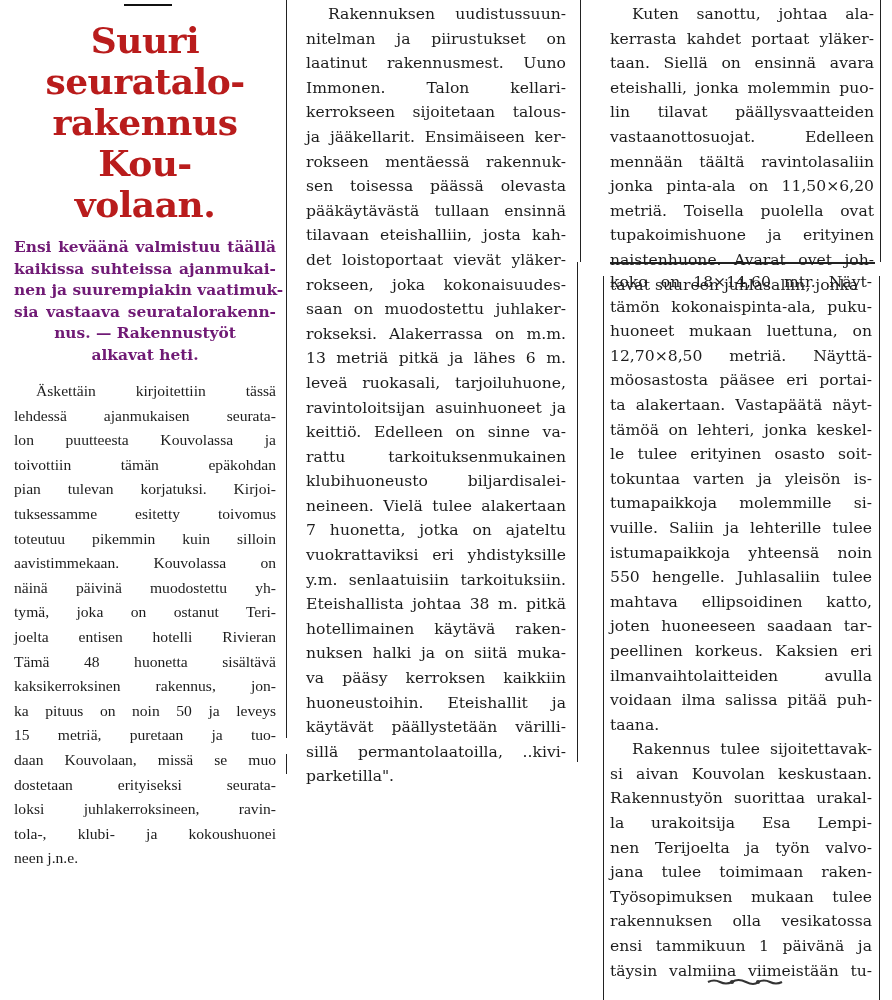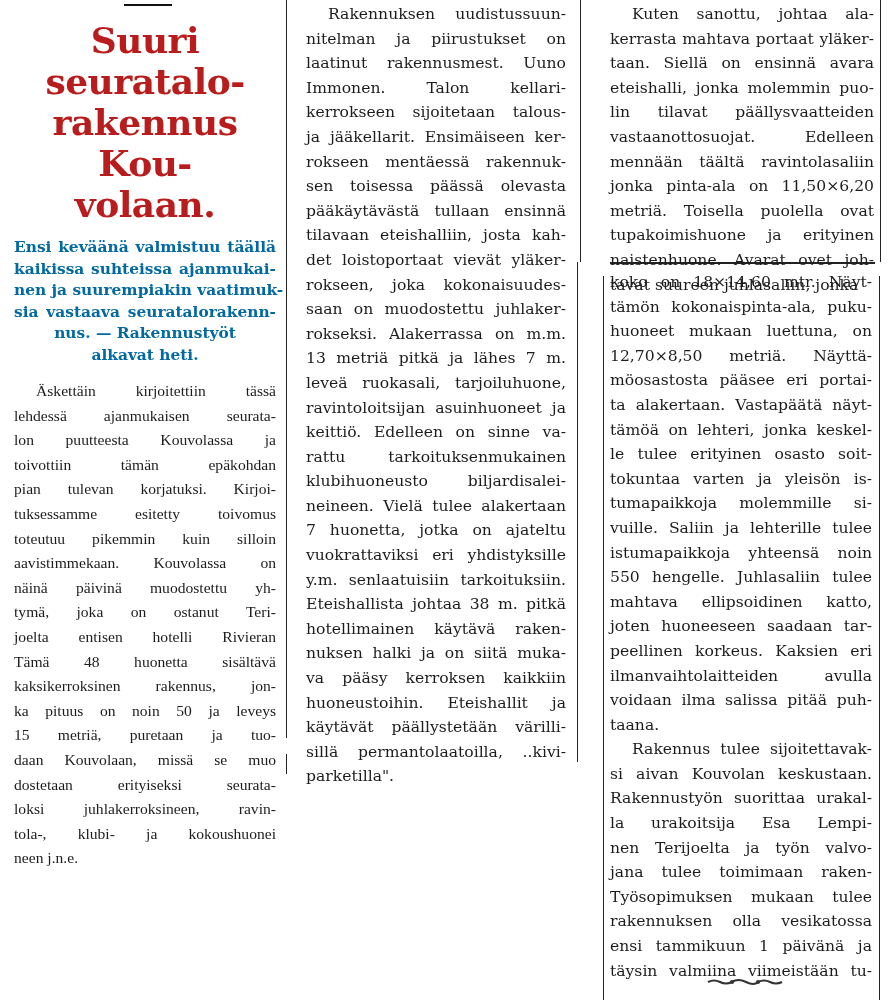--- a/index.html
+++ b/index.html
@@ -8,21 +8,21 @@
   .col { position: absolute; }
   .rule-v { position: absolute; width: 1px; background: #222; }
   .rule-h { position: absolute; height: 2px; background: #222; }
   .para { margin: 0; font-size: 15.6px; line-height: 24.6px; text-align: justify;
           text-align-last: auto; hyphens: manual; }
   .para .ln { display: block; text-align: justify; text-align-last: justify; white-space: nowrap; }
   .para .ln.last { text-align-last: left; }
   .headline { margin: 0; font-family: "DejaVu Serif", "Liberation Serif", serif; font-weight: bold;
               font-size: 36px; line-height: 41px; text-align: center; letter-spacing: -0.5px; color: #b91c1c; }
   .deck { margin: 0; font-family: "DejaVu Serif", serif; font-weight: bold; font-size: 15.4px;
-          line-height: 21.5px; color: #0369a1; }
+          line-height: 21.5px; color: #701a75; }
   .deck .ln { display: block; white-space: nowrap; text-align: justify; text-align-last: justify; }
   .deck .ln.center { text-align: right; text-align-last: center; }
   .topdash { position: absolute; left: 124px; top: 4px; width: 48px; height: 2px; background: #111; }
   .ornament { position: absolute; left: 706px; top: 978px; width: 78px; height: 8px; }
 </style>
 </head>
 <body>
 
 <div class="topdash"></div>
 
@@ -82,21 +82,21 @@
       <span class="ln">kerrokseen sijoitetaan talous-</span>
       <span class="ln">ja jääkellarit. Ensimäiseen ker-</span>
       <span class="ln">rokseen mentäessä rakennuk-</span>
       <span class="ln">sen toisessa päässä olevasta</span>
       <span class="ln">pääkäytävästä tullaan ensinnä</span>
       <span class="ln">tilavaan eteishalliin, josta kah-</span>
       <span class="ln">det loistoportaat vievät yläker-</span>
       <span class="ln">rokseen, joka kokonaisuudes-</span>
       <span class="ln">saan on muodostettu juhlaker-</span>
       <span class="ln">rokseksi. Alakerrassa on m.m.</span>
-      <span class="ln">13 metriä pitkä ja lähes 7 m.</span>
+      <span class="ln">13 metriä pitkä ja lähes 6 m.</span>
       <span class="ln">leveä ruokasali, tarjoiluhuone,</span>
       <span class="ln">ravintoloitsijan asuinhuoneet ja</span>
       <span class="ln">keittiö. Edelleen on sinne va-</span>
       <span class="ln">rattu tarkoituksenmukainen</span>
       <span class="ln">klubihuoneusto biljardisalei-</span>
       <span class="ln">neineen. Vielä tulee alakertaan</span>
       <span class="ln">7 huonetta, jotka on ajateltu</span>
       <span class="ln">vuokrattaviksi eri yhdistyksille</span>
       <span class="ln">y.m. senlaatuisiin tarkoituksiin.</span>
       <span class="ln">Eteishallista johtaa 38 m. pitkä</span>
@@ -106,21 +106,21 @@
       <span class="ln">huoneustoihin. Eteishallit ja</span>
       <span class="ln">käytävät päällystetään värilli-</span>
       <span class="ln">sillä permantolaatoilla, ..kivi-</span>
       <span class="ln last">parketilla".</span>
     </div>
 </div>
 
 <div class="col" style="left:610px; top:2px; width:264px;">
   <div class="para" id="c3a">
       <span class="ln" style="padding-left: 22px;">Kuten sanottu, johtaa ala-</span>
-      <span class="ln">kerrasta mahtava portaat yläker-</span>
+      <span class="ln">kerrasta kahdet portaat yläker-</span>
       <span class="ln">taan. Siellä on ensinnä avara</span>
       <span class="ln">eteishalli, jonka molemmin puo-</span>
       <span class="ln">lin tilavat päällysvaatteiden</span>
       <span class="ln">vastaanottosuojat. Edelleen</span>
       <span class="ln">mennään täältä ravintolasaliin</span>
       <span class="ln">jonka pinta-ala on 11,50×6,20</span>
       <span class="ln">metriä. Toisella puolella ovat</span>
       <span class="ln">tupakoimishuone ja erityinen</span>
       <span class="ln">naistenhuone. Avarat ovet joh-</span>
       <span class="ln last">tavat suureen juhlasaliin, jonka</span>

